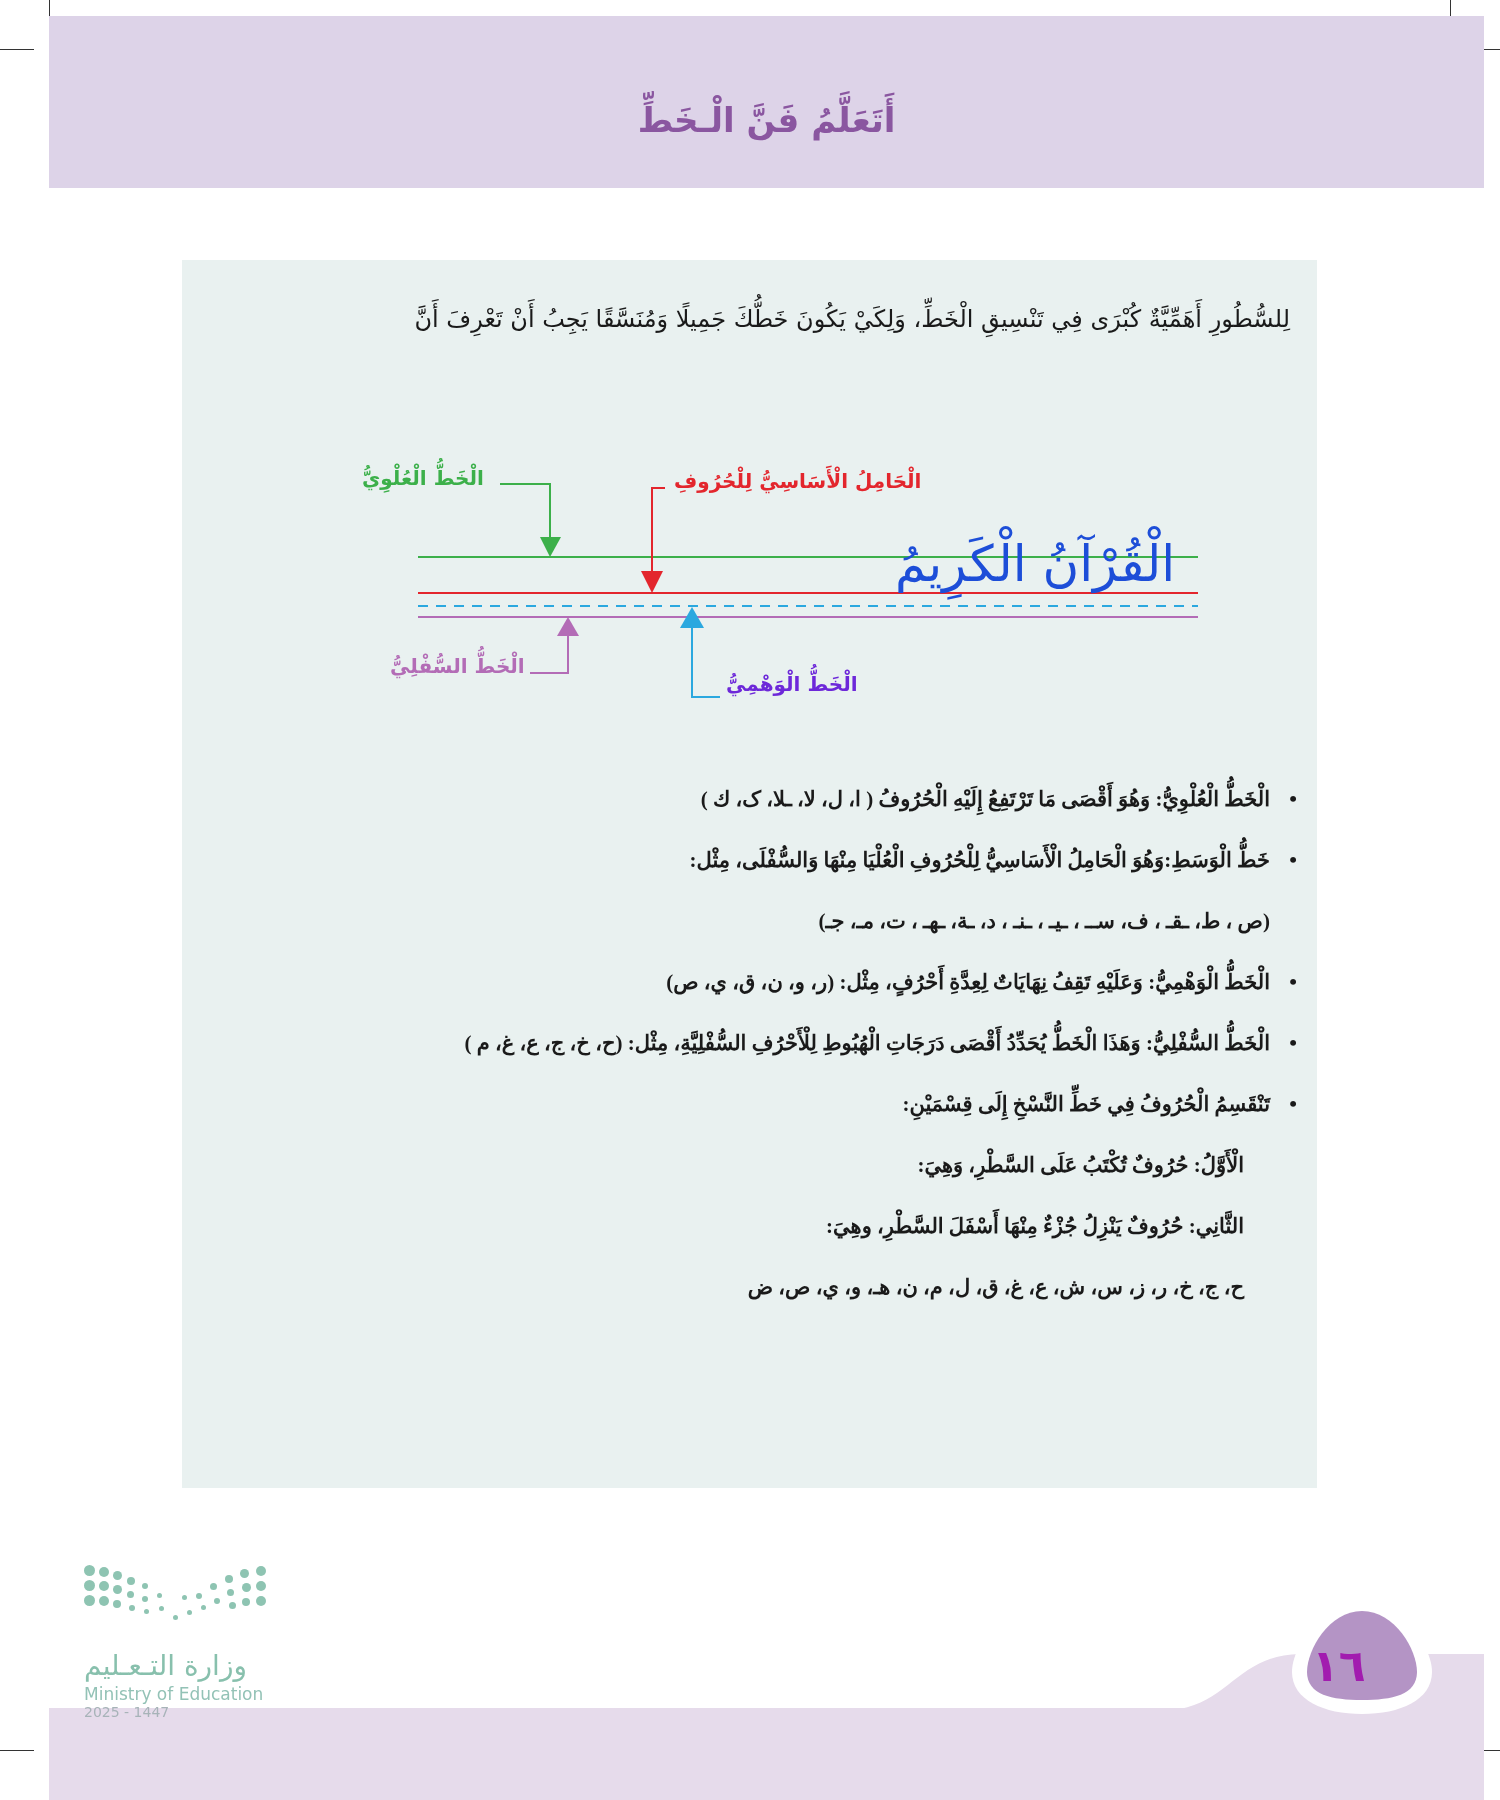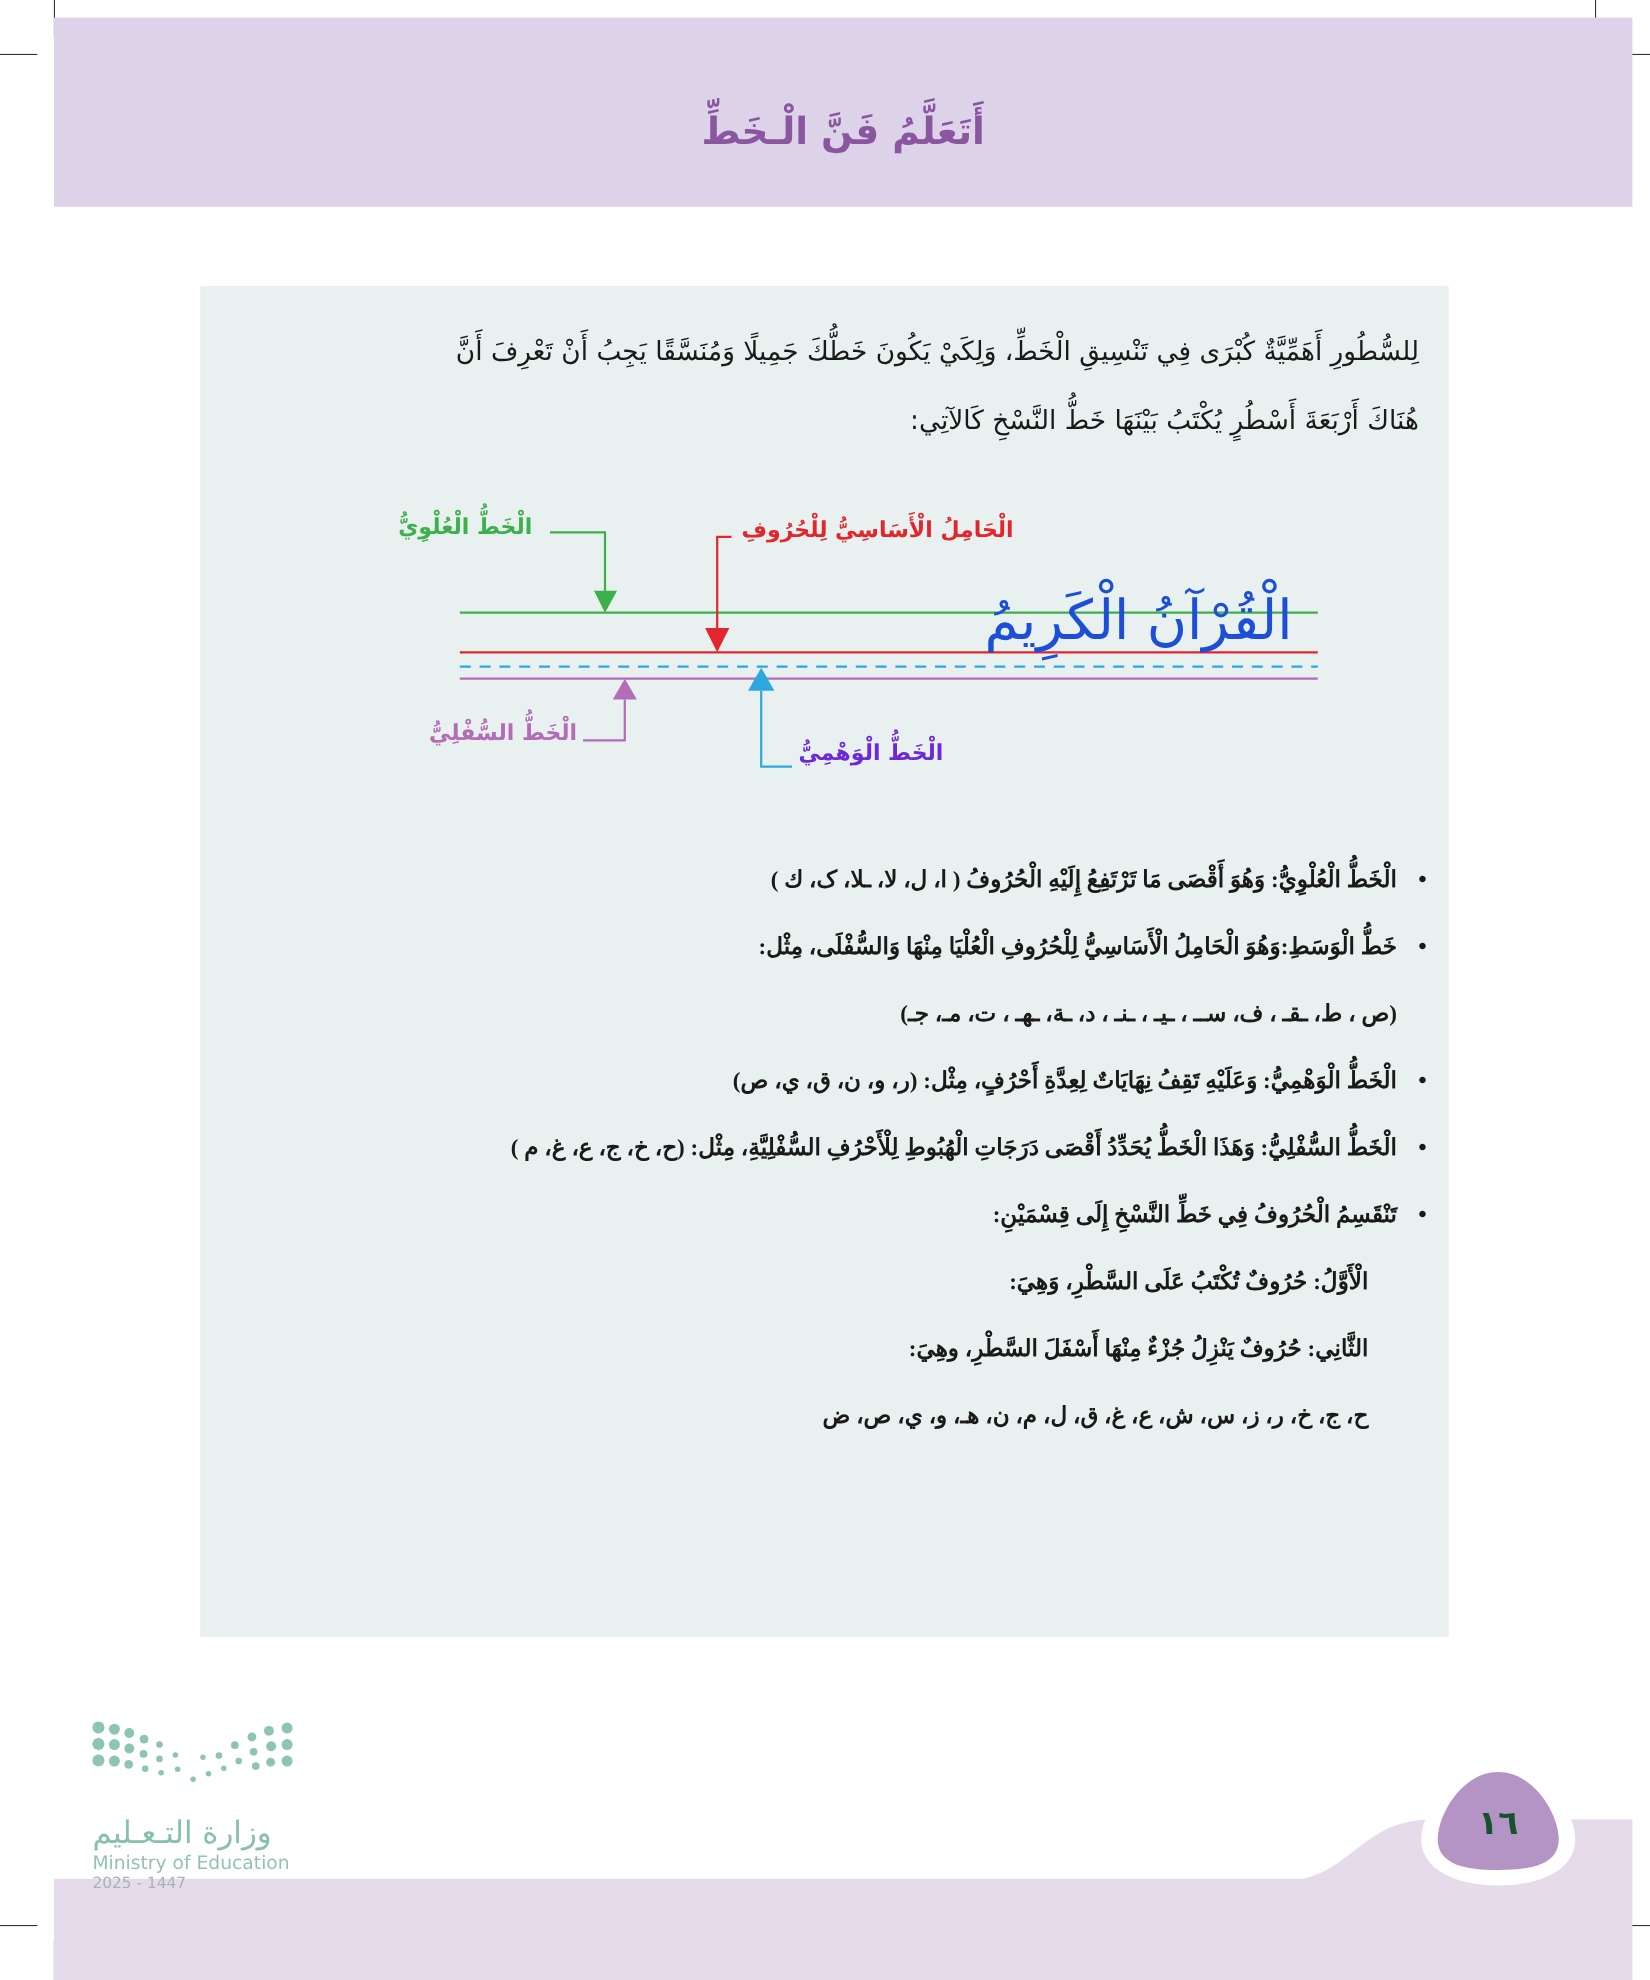--- a/index.html
+++ b/index.html
@@ -21,43 +21,42 @@
          text-align:right; white-space:nowrap; line-height:48px;font-family:Liberation Serif, serif; }
   .row.bullet::before { content:"•"; position:absolute; right:-27px; font-size:22px; }
   .row.sub { padding-right:26px; }
   .logo { position:absolute; left:84px; top:1565px; width:190px; }
   .dots { position:relative; width:184px; height:70px; }
   .dot { position:absolute; border-radius:50%; background:#8ec4b2; }
   .logo-ar { color:#88c0ad; font-size:28px; direction:rtl; text-align:left; margin-top:14px; }
   .logo-en { color:#93c2b6; font-size:17px; margin-top:2px; }
   .logo-year { color:#a7b3b8; font-size:14px; }
   .footer-band { position:absolute; left:49px; top:1708px; width:1435px; height:92px; background:#e6dbeb; }
-  .page-num { position:absolute; left:1315px; top:1633px; width:100px; text-align:center;
-              color:#14532d; font-weight:bold; font-size:30px; }
+  .page-num { position:absolute; left:1315px; top:1633px; width:100px; text-align:left;
+              color:#a21caf; font-weight:bold; font-size:44px; }
 </style>
 </head>
 <body>
 
 <div class="crop" style="left:49px;top:0;width:1px;height:34px;"></div>
 <div class="crop" style="left:0;top:49px;width:34px;height:1px;"></div>
 <div class="crop" style="left:1450px;top:0;width:1px;height:34px;"></div>
 <div class="crop" style="left:1465px;top:49px;width:35px;height:1px;"></div>
 <div class="crop" style="left:0;top:1750px;width:34px;height:1px;"></div>
 <div class="crop" style="left:49px;top:1765px;width:1px;height:35px;"></div>
 <div class="crop" style="left:1465px;top:1750px;width:35px;height:1px;"></div>
 <div class="crop" style="left:1450px;top:1765px;width:1px;height:35px;"></div>
 
 <div class="header-band"></div>
 <div class="page-title">أَتَعَلَّمُ فَنَّ الْـخَطِّ</div>
 
 <div class="content-box"></div>
 
 <div class="intro">
   <div>لِلسُّطُورِ أَهَمِّيَّةٌ كُبْرَى فِي تَنْسِيقِ الْخَطِّ، وَلِكَيْ يَكُونَ خَطُّكَ جَمِيلًا وَمُنَسَّقًا يَجِبُ أَنْ تَعْرِفَ أَنَّ</div>
-  <div>هُنَاكَ أَرْبَعَةَ أَسْطُرٍ يُكْتَبُ بَيْنَهَا خَطُّ النَّسْخِ كَالآتِي:</div>
 </div>
 
 <svg class="diagram" viewBox="0 0 1500 1800">
 
   <line x1="418" y1="557" x2="1198" y2="557" stroke="#3cb04a" stroke-width="2"></line>
   <line x1="418" y1="593" x2="1198" y2="593" stroke="#e3262d" stroke-width="2"></line>
   <line x1="418" y1="606" x2="1198" y2="606" stroke="#2ba8df" stroke-width="2" stroke-dasharray="10,8"></line>
   <line x1="418" y1="617" x2="1198" y2="617" stroke="#b36cb6" stroke-width="2"></line>
 
   <polyline points="500,484 550,484 550,538" fill="none" stroke="#3cb04a" stroke-width="2"></polyline>

